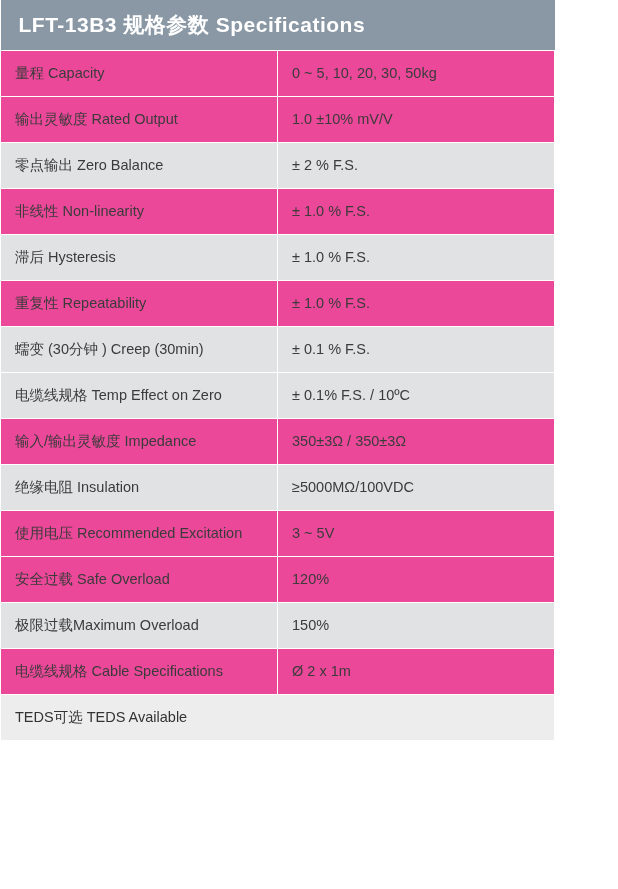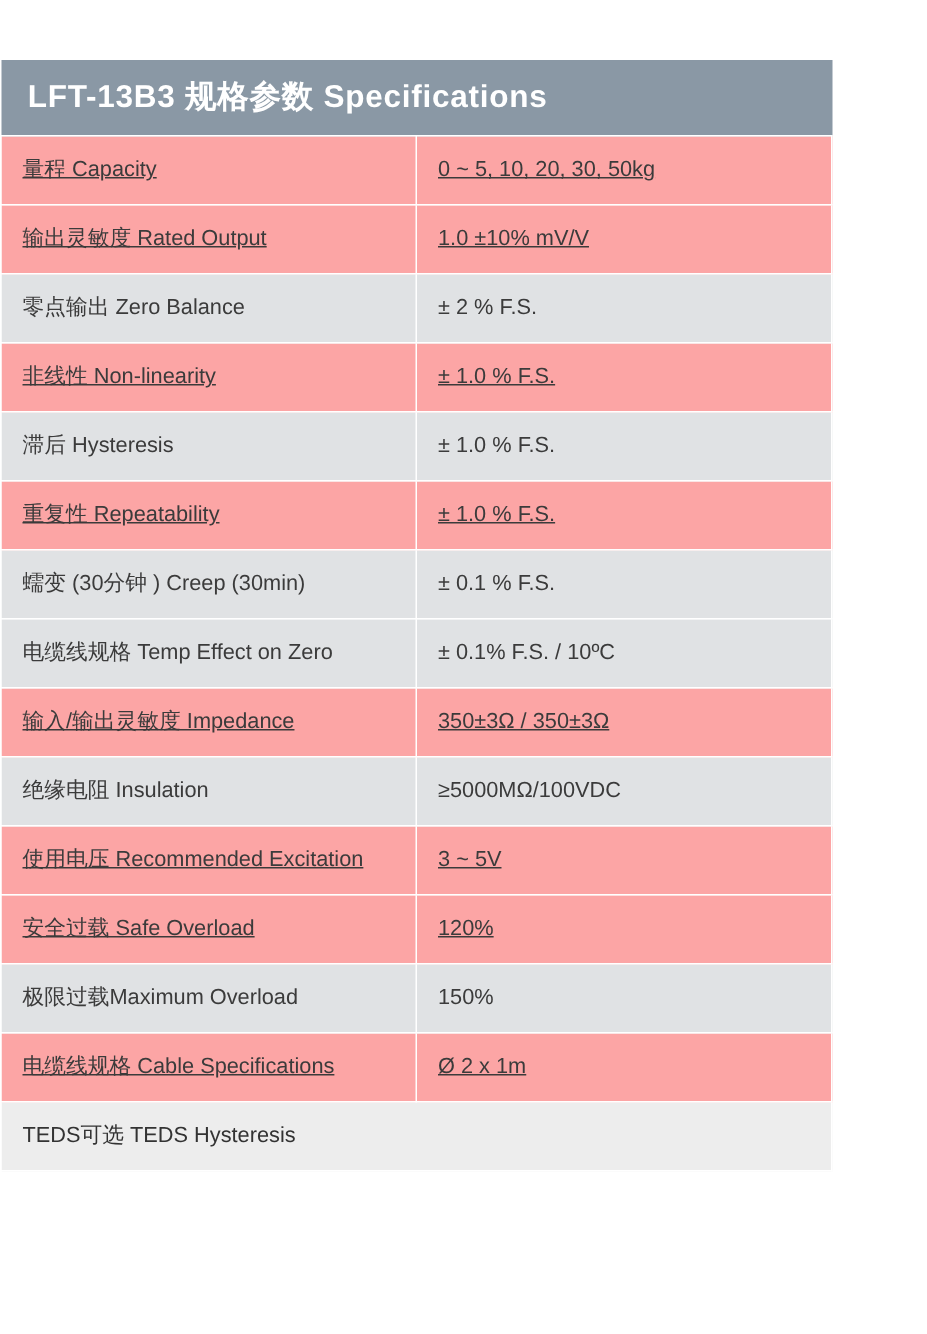--- a/index.html
+++ b/index.html
@@ -11,21 +11,20 @@
     width: 618px;
     height: 889px;
     font-family: "Liberation Sans", sans-serif;
     color: #333333;
     overflow: hidden;
   }
   .spec-table {
     width: 555px;
     border-collapse: collapse;
     table-layout: fixed;
-    margin-top: 40px;
   }
   .spec-table tr.header-row td {
     background: #8a98a5;
     color: #ffffff;
     font-size: 21px;
     font-weight: bold;
     letter-spacing: 0.5px;
     padding: 10px 18px;
     border: none;
     height: 30px;
@@ -40,22 +39,21 @@
   }
   .col-label {
     width: 363px;
     color: #3b3b3b;
   }
   .col-value {
     width: 255px;
     color: #3b3b3b;
   }
   .row-even td {
-    background: #fca5a5;
-    text-decoration: underline;
+    background: #ec4899;
   }
   .row-odd td {
     background: #e0e2e4;
   }
   .full-row td {
     background: #ededed;
   }
 </style>
 </head>
 <body>
@@ -117,16 +115,16 @@
     <tr class="row-odd">
       <td class="col-label">极限过载Maximum Overload</td>
       <td class="col-value">150%</td>
     </tr>
     <tr class="row-even">
       <td class="col-label">电缆线规格 Cable Specifications</td>
       <td class="col-value">Ø 2 x 1m</td>
     </tr>
 
     <tr class="full-row">
-      <td colspan="2">TEDS可选 TEDS Hysteresis</td>
+      <td colspan="2">TEDS可选 TEDS Available</td>
     </tr>
   </tbody>
 </table>
 
 </body></html>

